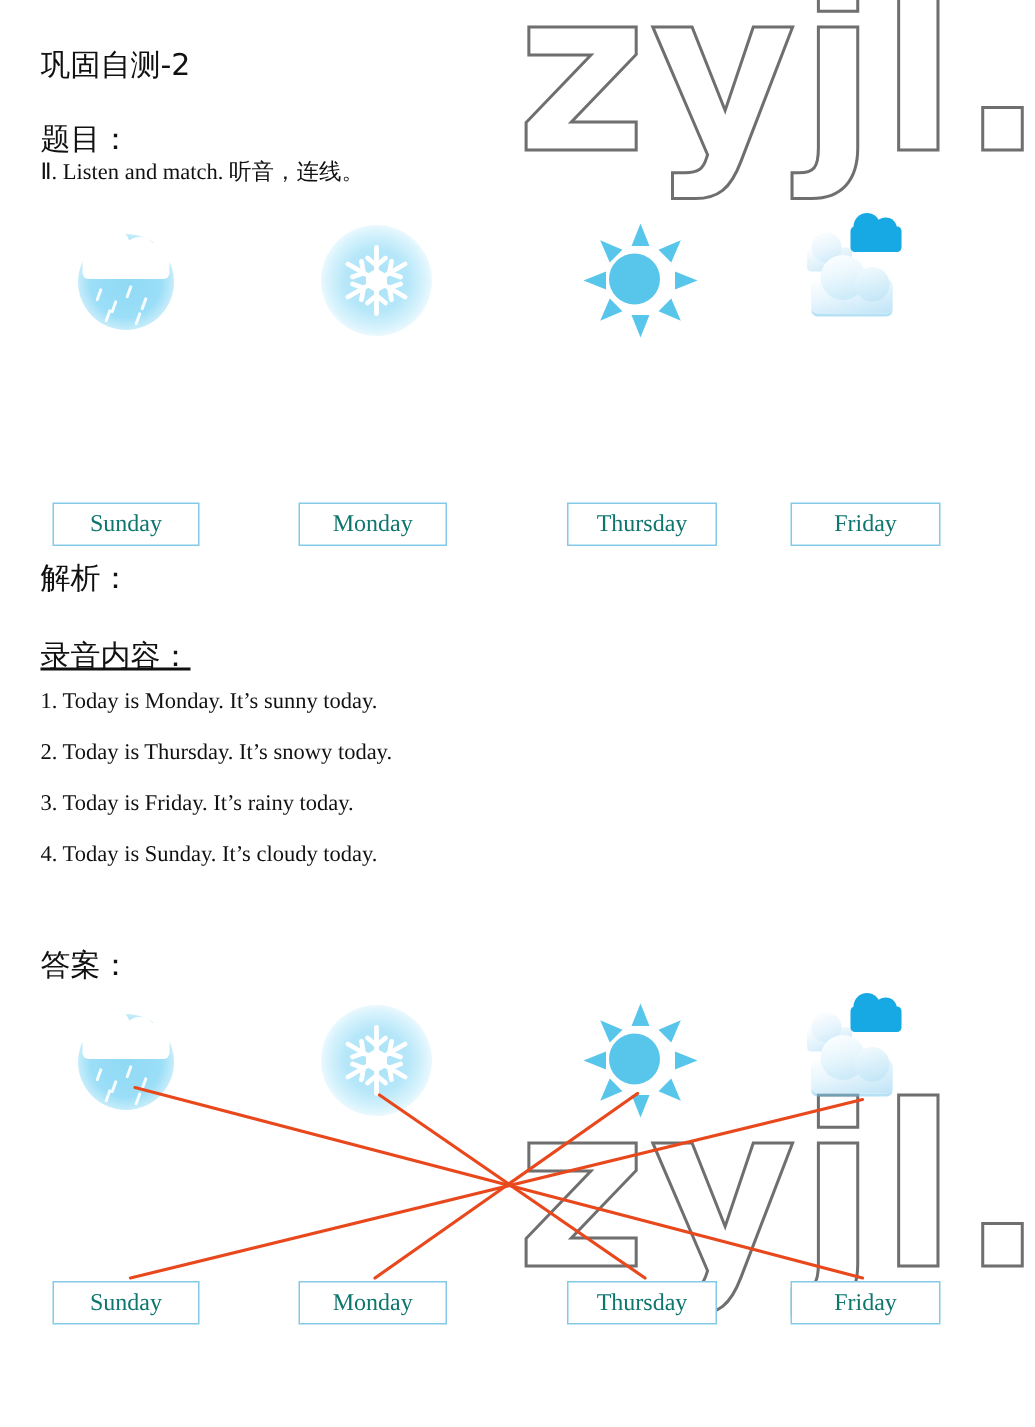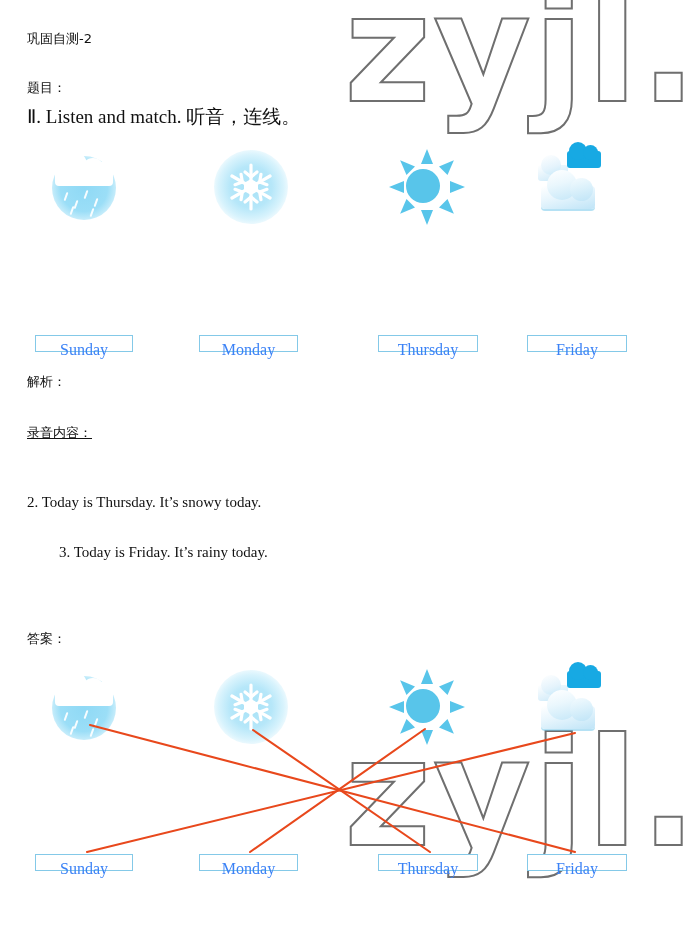--- a/index.html
+++ b/index.html
@@ -29,35 +29,35 @@
   .wm-top{left:344px;top:-26px;}
   .wm-bottom{left:344px;top:718px;}
 
   
   .txt{
     position:absolute;
     font-size:15px;
     line-height:1.2;
     white-space:nowrap;
   }
-  .cn{font-family:"DejaVu Sans","Liberation Sans",sans-serif;font-size:13px;}
+  .cn{font-family:"DejaVu Sans","Liberation Sans",sans-serif;font-size:20px;}
   .en{font-family:"Liberation Serif",serif;font-size:15px;}
 
   
   .daybox{
     position:absolute;
     box-sizing:border-box;
     border:1px solid #84c9e8;
     background:#ffffff;
-    height:17px;
+    height:29px;
     line-height:27px;
     text-align:center;
     font-family:"Liberation Serif",serif;
     font-size:16px;
-    color:#3b82f6;
+    color:#0f766e;
   }
 
   
   .icon{position:absolute;width:78px;height:78px;}
 
   
   .rain-disc{
     position:absolute;left:7px;top:8px;width:64px;height:64px;border-radius:50%;
     background:radial-gradient(circle at 50% 50%, #8fd9f5 0%, #9bdef7 52%, rgba(190,234,250,.75) 74%, rgba(255,255,255,0) 92%);
   }
@@ -105,21 +105,21 @@
 </head>
 <body>
 
 <div class="page">
 
   <div class="watermark wm-top">zyjl.c</div>
   <div class="watermark wm-bottom">zyjl.c</div>
 
   <div class="txt cn" style="left:27px;top:31px;">巩固自测-2</div>
   <div class="txt cn" style="left:27px;top:80px;">题目：</div>
-  <div class="txt en" style="left:27px;top:106px;font-size:19px;">Ⅱ. Listen and match. 听音，连线。</div>
+  <div class="txt en" style="left:27px;top:106px;font-size:15px;">Ⅱ. Listen and match. 听音，连线。</div>
 
   <div class="icon" style="left:45px;top:148px;">
     <div class="rain-disc"></div>
     <div class="drop" style="left:20px;top:44px;"></div>
     <div class="drop" style="left:30px;top:52px;"></div>
     <div class="drop" style="left:40px;top:42px;"></div>
     <div class="drop" style="left:50px;top:50px;"></div>
     <div class="drop" style="left:26px;top:58px;"></div>
     <div class="drop" style="left:46px;top:60px;"></div>
     <div class="rain-cloud"></div>
@@ -175,22 +175,24 @@
     <div class="cl-front"></div>
   </div>
 
   <div class="daybox" style="left:35px;top:335px;width:98px;">Sunday</div>
   <div class="daybox" style="left:199px;top:335px;width:99px;">Monday</div>
   <div class="daybox" style="left:378px;top:335px;width:100px;">Thursday</div>
   <div class="daybox" style="left:527px;top:335px;width:100px;">Friday</div>
 
   <div class="txt cn" style="left:27px;top:374px;font-family:Liberation Serif, serif;">解析：</div>
   <div class="txt cn" style="left:27px;top:425px;text-decoration:underline;">录音内容：</div>
+  <div class="txt en" style="left:27px;top:459px;">1. Today is Monday. It’s sunny today.</div>
   <div class="txt en" style="left:27px;top:493px;font-family:Liberation Serif, serif;">2. Today is Thursday. It’s snowy today.</div>
-  <div class="txt en" style="left:27px;top:543px;margin-left:32px;">3. Today is Friday. It’s rainy today.</div>
+  <div class="txt en" style="left:27px;top:527px;">3. Today is Friday. It’s rainy today.</div>
+  <div class="txt en" style="left:27px;top:561px;">4. Today is Sunday. It’s cloudy today.</div>
 
   <div class="txt cn" style="left:27px;top:631px;">答案：</div>
 
   <div class="icon" style="left:45px;top:668px;">
     <div class="rain-disc"></div>
     <div class="drop" style="left:20px;top:44px;"></div>
     <div class="drop" style="left:30px;top:52px;"></div>
     <div class="drop" style="left:40px;top:42px;"></div>
     <div class="drop" style="left:50px;top:50px;"></div>
     <div class="drop" style="left:26px;top:58px;"></div>

